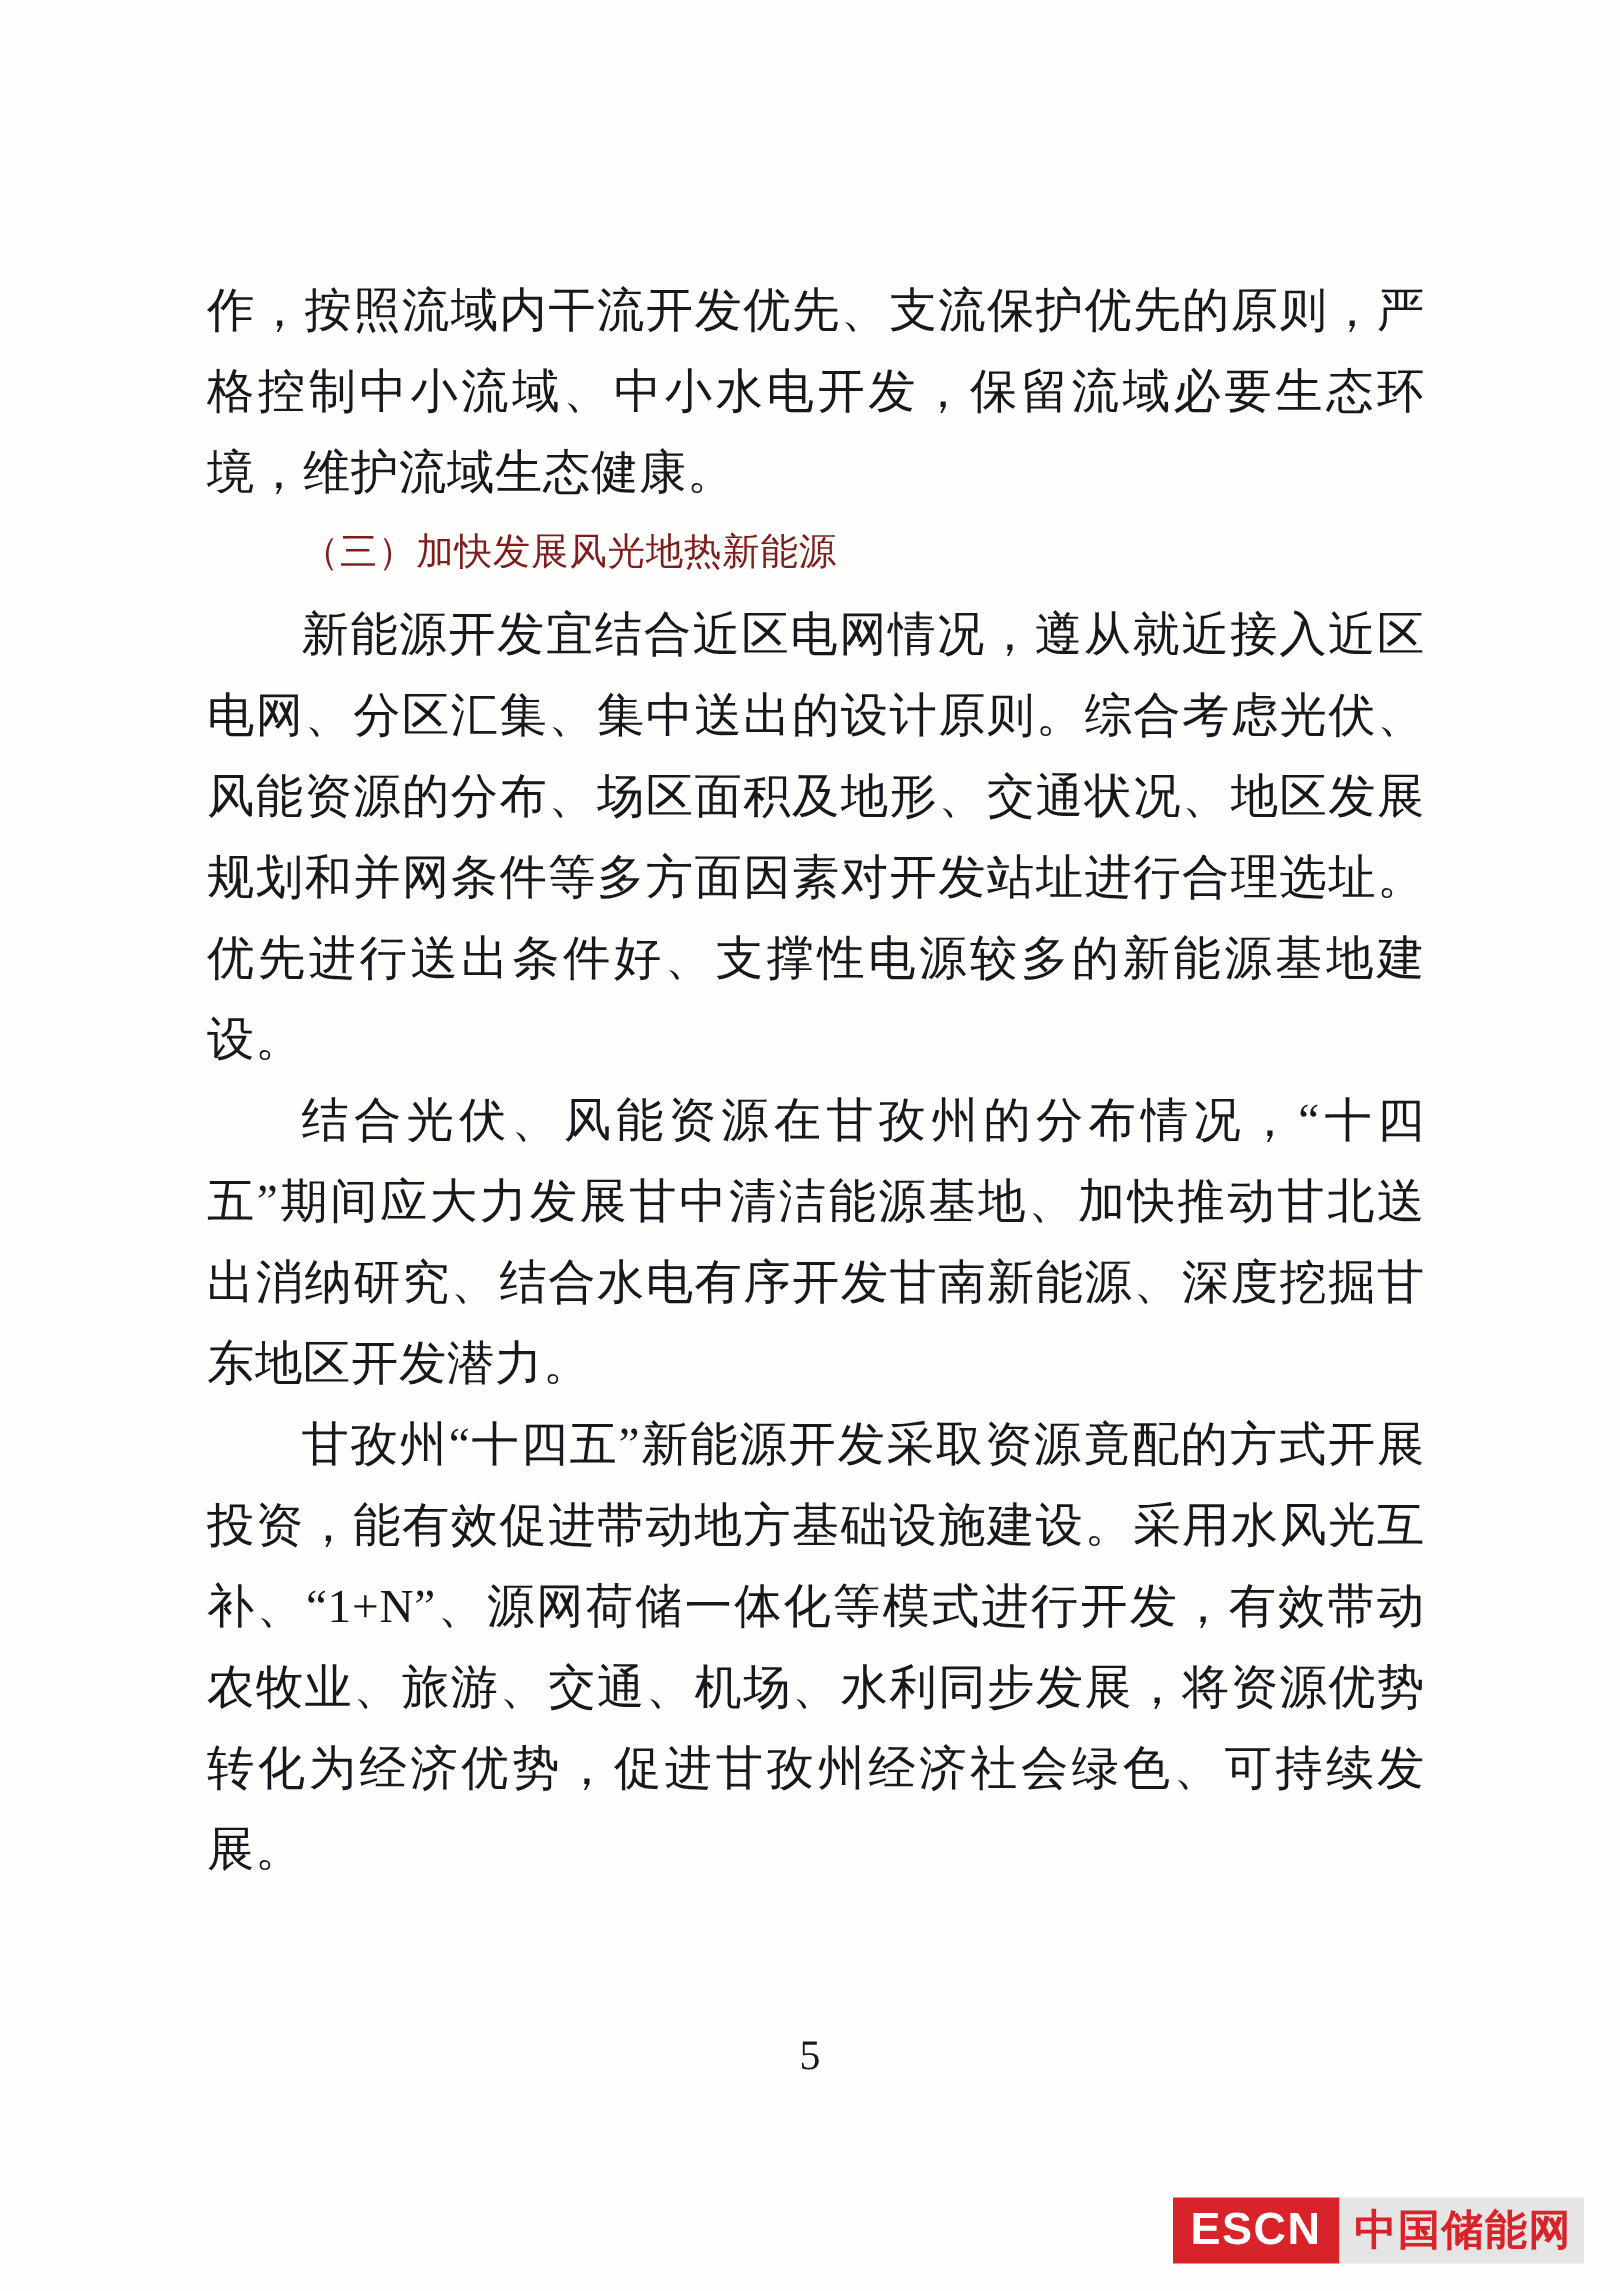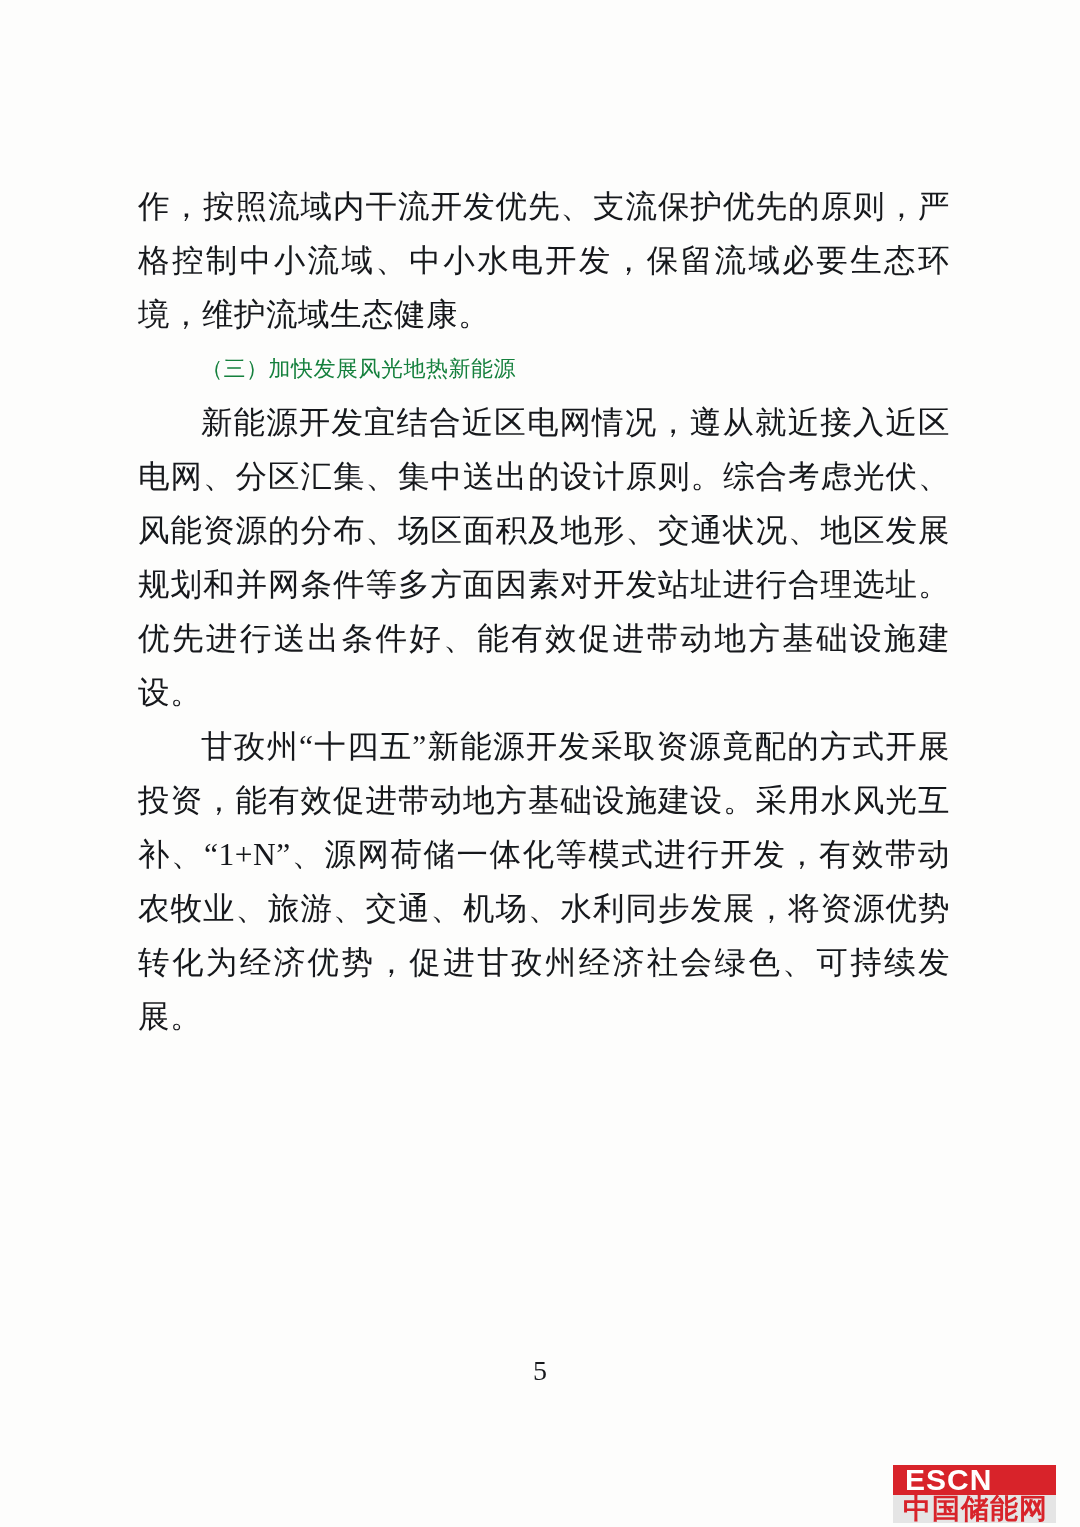--- a/index.html
+++ b/index.html
@@ -33,46 +33,45 @@
     text-align: justify;
     text-justify: inter-ideograph;
     margin: 0 0 0 0;
     color: #16181c;
     font-family: "Liberation Serif", "DejaVu Serif", serif;
   }
   .indent {
     text-indent: 63px;
   }
   .heading {
-    font-size: 22px;
+    font-size: 25px;
     line-height: 54px;
     letter-spacing: 0.5px;
     text-indent: 63px;
     margin: 0;
-    color: #15803d;
+    color: #7f1d1d;
   }
   .page-number {
     position: absolute;
     left: 0;
     right: 0;
     top: 1355px;
     text-align: center;
     font-size: 28px;
     color: #16181c;
     font-family: "Liberation Serif", "DejaVu Serif", serif;
   }
   .watermark {
     position: absolute;
     right: 24px;
     bottom: 18px;
     display: flex;
     align-items: stretch;
     height: 44px;
     font-family: "Liberation Sans", sans-serif;
-    flex-direction: column;
   }
   .wm-left {
     background: #d8232a;
     color: #ffffff;
     font-size: 30px;
     font-weight: bold;
     letter-spacing: 1px;
     padding: 0 12px;
     display: flex;
     align-items: center;
@@ -91,21 +90,22 @@
   }
 </style>
 </head>
 <body>
 
 <div class="page">
 
   <div class="content">
     <p class="para">作，按照流域内干流开发优先、支流保护优先的原则，严格控制中小流域、中小水电开发，保留流域必要生态环境，维护流域生态健康。</p>
     <p class="heading">（三）加快发展风光地热新能源</p>
-    <p class="para indent">新能源开发宜结合近区电网情况，遵从就近接入近区电网、分区汇集、集中送出的设计原则。综合考虑光伏、风能资源的分布、场区面积及地形、交通状况、地区发展规划和并网条件等多方面因素对开发站址进行合理选址。优先进行送出条件好、能有效促进带动地方基础设施建设。</p>
+    <p class="para indent">新能源开发宜结合近区电网情况，遵从就近接入近区电网、分区汇集、集中送出的设计原则。综合考虑光伏、风能资源的分布、场区面积及地形、交通状况、地区发展规划和并网条件等多方面因素对开发站址进行合理选址。优先进行送出条件好、支撑性电源较多的新能源基地建设。</p>
+    <p class="para indent">结合光伏、风能资源在甘孜州的分布情况，“十四五”期间应大力发展甘中清洁能源基地、加快推动甘北送出消纳研究、结合水电有序开发甘南新能源、深度挖掘甘东地区开发潜力。</p>
     <p class="para indent">甘孜州“十四五”新能源开发采取资源竟配的方式开展投资，能有效促进带动地方基础设施建设。采用水风光互补、“1+N”、源网荷储一体化等模式进行开发，有效带动农牧业、旅游、交通、机场、水利同步发展，将资源优势转化为经济优势，促进甘孜州经济社会绿色、可持续发展。</p>
   </div>
 
   <div class="page-number">5</div>
 
   <div class="watermark">
     <span class="wm-left">ESCN</span>
     <span class="wm-right">中国储能网</span>
   </div>
 

